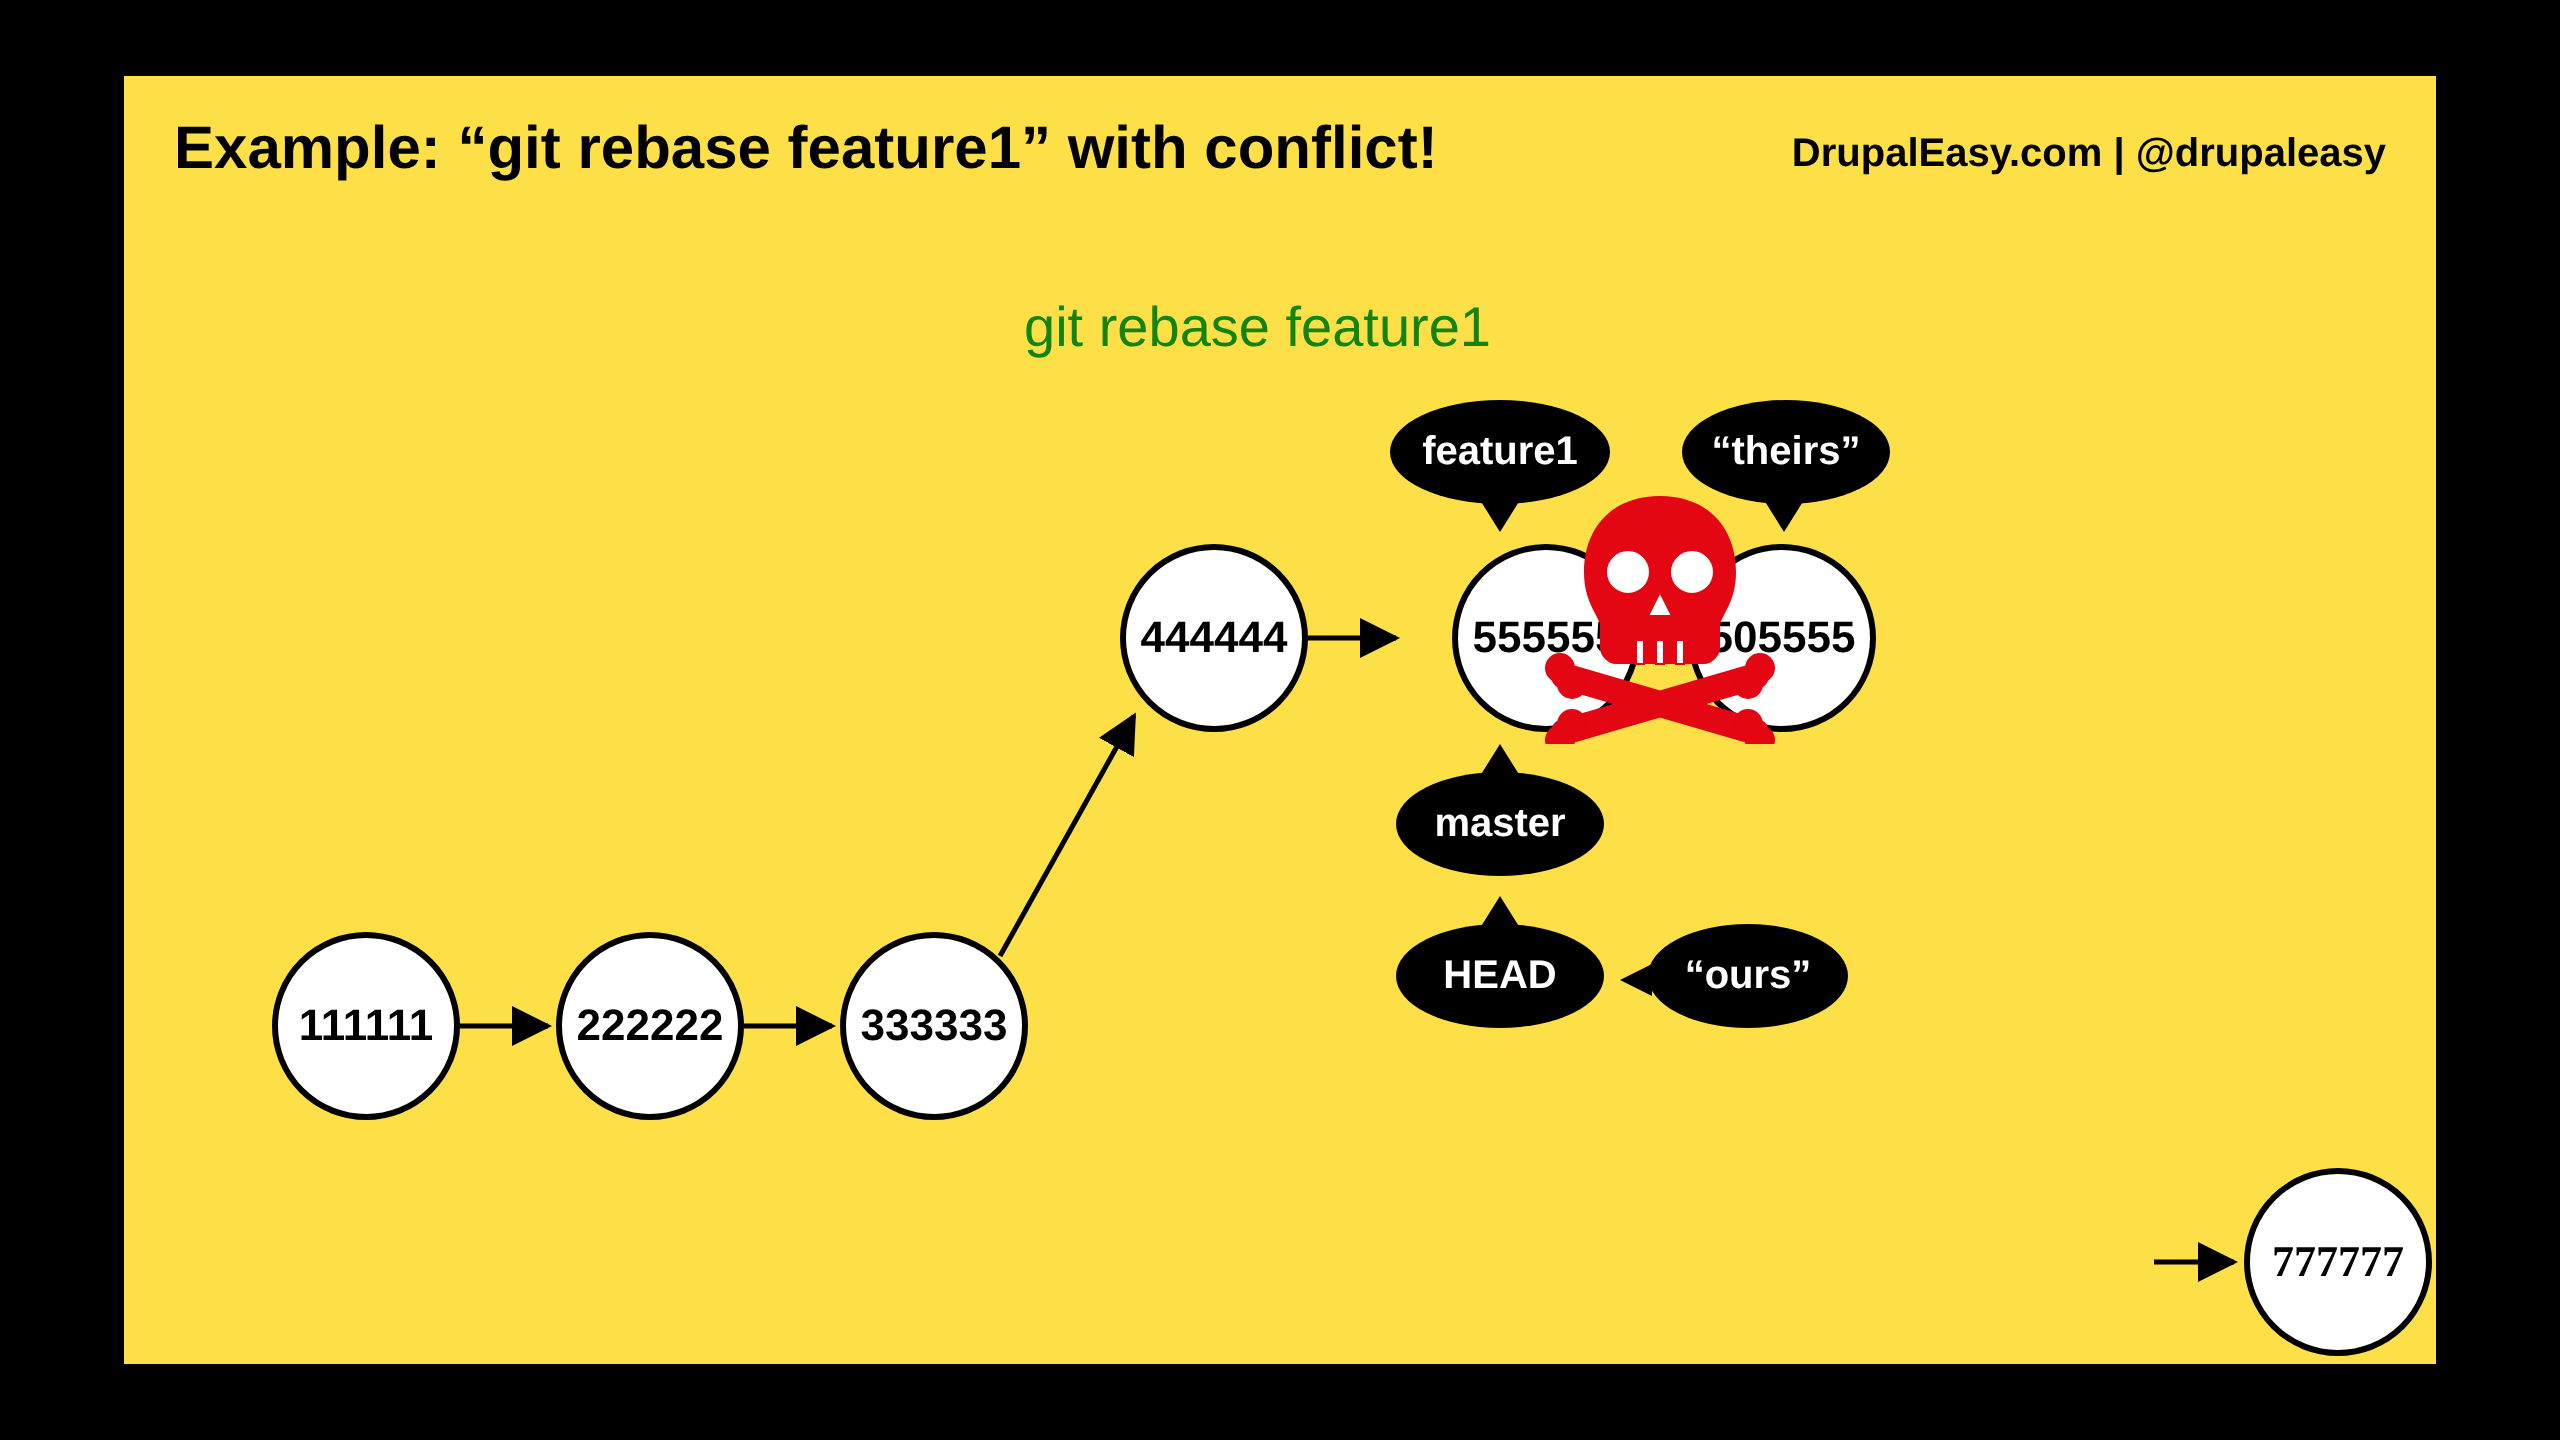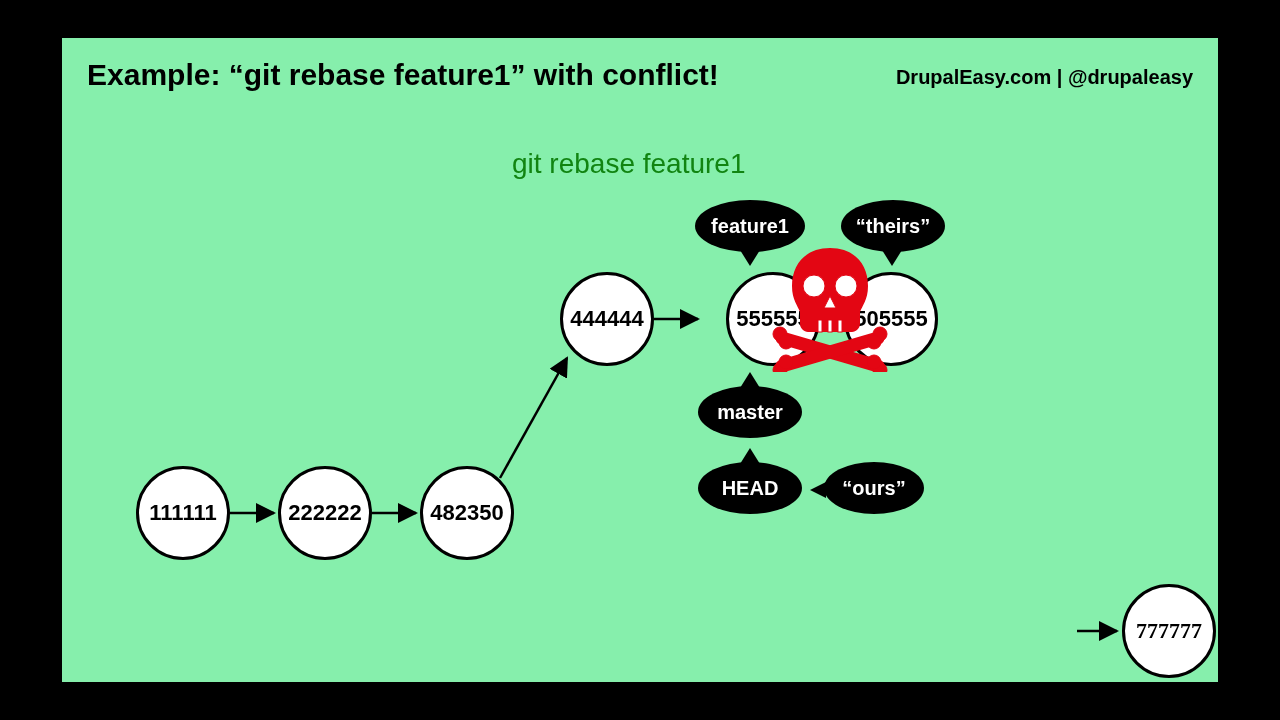--- a/index.html
+++ b/index.html
@@ -1,16 +1,16 @@
 <!DOCTYPE html>
 <html><head>
 <meta charset="utf-8">
 <style>
   html,body{margin:0;padding:0;width:1280px;height:720px;background:#000;font-family:Helvetica,Arial,sans-serif;}
-  .slide{position:absolute;left:62px;top:38px;width:1156px;height:644px;background:#86efac;}
+  .slide{position:absolute;left:62px;top:38px;width:1156px;height:644px;background:#fde047;}
   .title{position:absolute;left:25px;top:20px;font-size:30px;font-weight:800;color:#000;}
   .attrib{position:absolute;right:25px;top:28px;font-size:20px;font-weight:700;color:#000;}
   .attrib .link{}
   .command{position:absolute;left:450px;top:110px;font-size:28px;font-weight:400;color:#118411;}
   .commit{position:absolute;width:94px;height:94px;border:3.5px solid #000;border-radius:50%;background:#fff;display:flex;align-items:center;justify-content:center;font-weight:700;font-size:22px;box-sizing:border-box;}
   .badge{position:absolute;background:#000;color:#fff;font-weight:700;display:flex;align-items:center;justify-content:center;border-radius:50%;}
   .tail{position:absolute;width:0;height:0;border-left:10px solid transparent;border-right:10px solid transparent;}
   .tail.up{border-bottom:16px solid #000;}
   .tail.down{border-top:16px solid #000;}
   svg.arrows{position:absolute;left:0;top:0;width:1156px;height:644px;pointer-events:none;}
@@ -40,21 +40,21 @@
 
     <line x1="438" y1="440" x2="505" y2="320" stroke="#000" stroke-width="2.5" marker-end="url(#ah)"></line>
 
     <line x1="592" y1="281" x2="636" y2="281" stroke="#000" stroke-width="2.5" marker-end="url(#ah)"></line>
 
     <line x1="1015" y1="593" x2="1055" y2="593" stroke="#000" stroke-width="2.5" marker-end="url(#ah)"></line>
   </svg>
 
   <div class="commit" style="left:74px;top:428px;">111111</div>
   <div class="commit" style="left:216px;top:428px;">222222</div>
-  <div class="commit" style="left:358px;top:428px;">482350</div>
+  <div class="commit" style="left:358px;top:428px;">333333</div>
   <div class="commit" style="left:498px;top:234px;">444444</div>
   <div class="commit" style="left:664px;top:234px;">555555</div>
   <div class="commit" style="left:782px;top:234px;">505555</div>
   <div class="commit" style="left:1060px;top:546px;font-family:Liberation Serif, serif;">777777</div>
 
   <svg style="position:absolute;left:708px;top:204px;width:120px;height:130px;" viewBox="0 0 120 130">
     <g fill="#E30613" stroke="#E30613">
 
       <path d="M60 6 C36 6 22 22 22 44 C22 58 28 64 30 70 L30 82 C30 86 34 90 38 90 L82 90 C86 90 90 86 90 82 L90 70 C92 64 98 58 98 44 C98 22 84 6 60 6 Z" fill="#E30613" stroke="none"></path>
 

